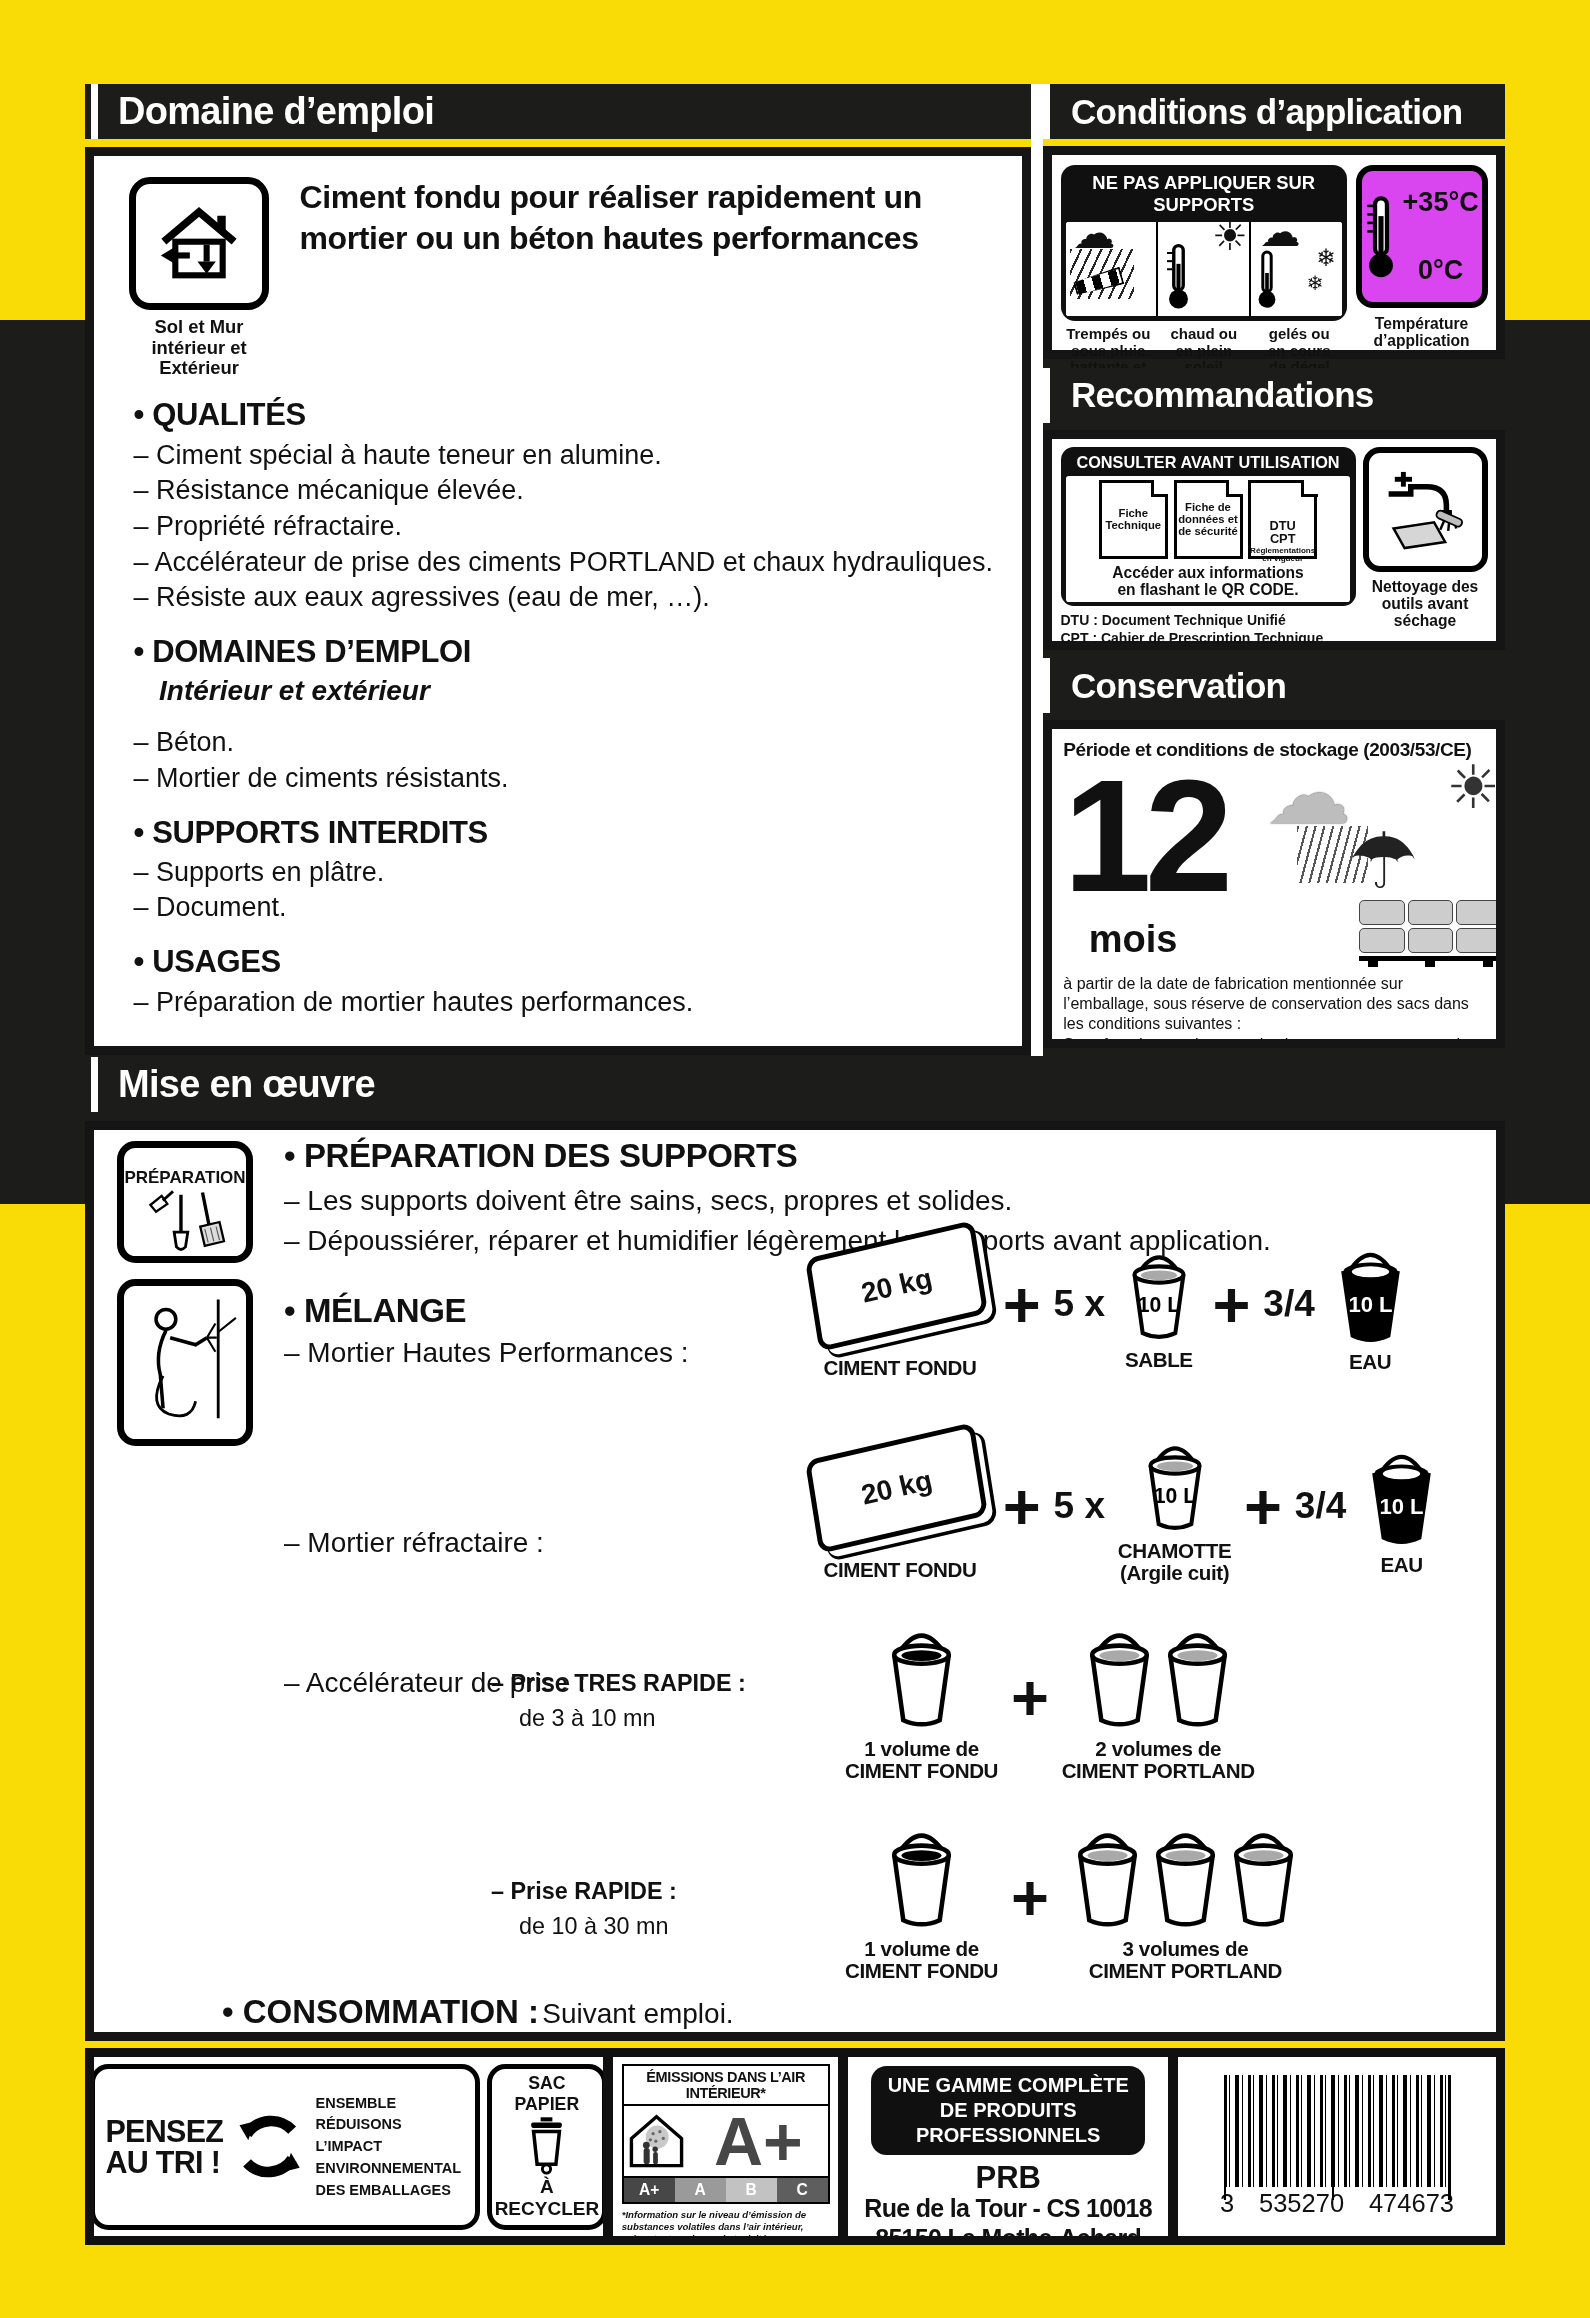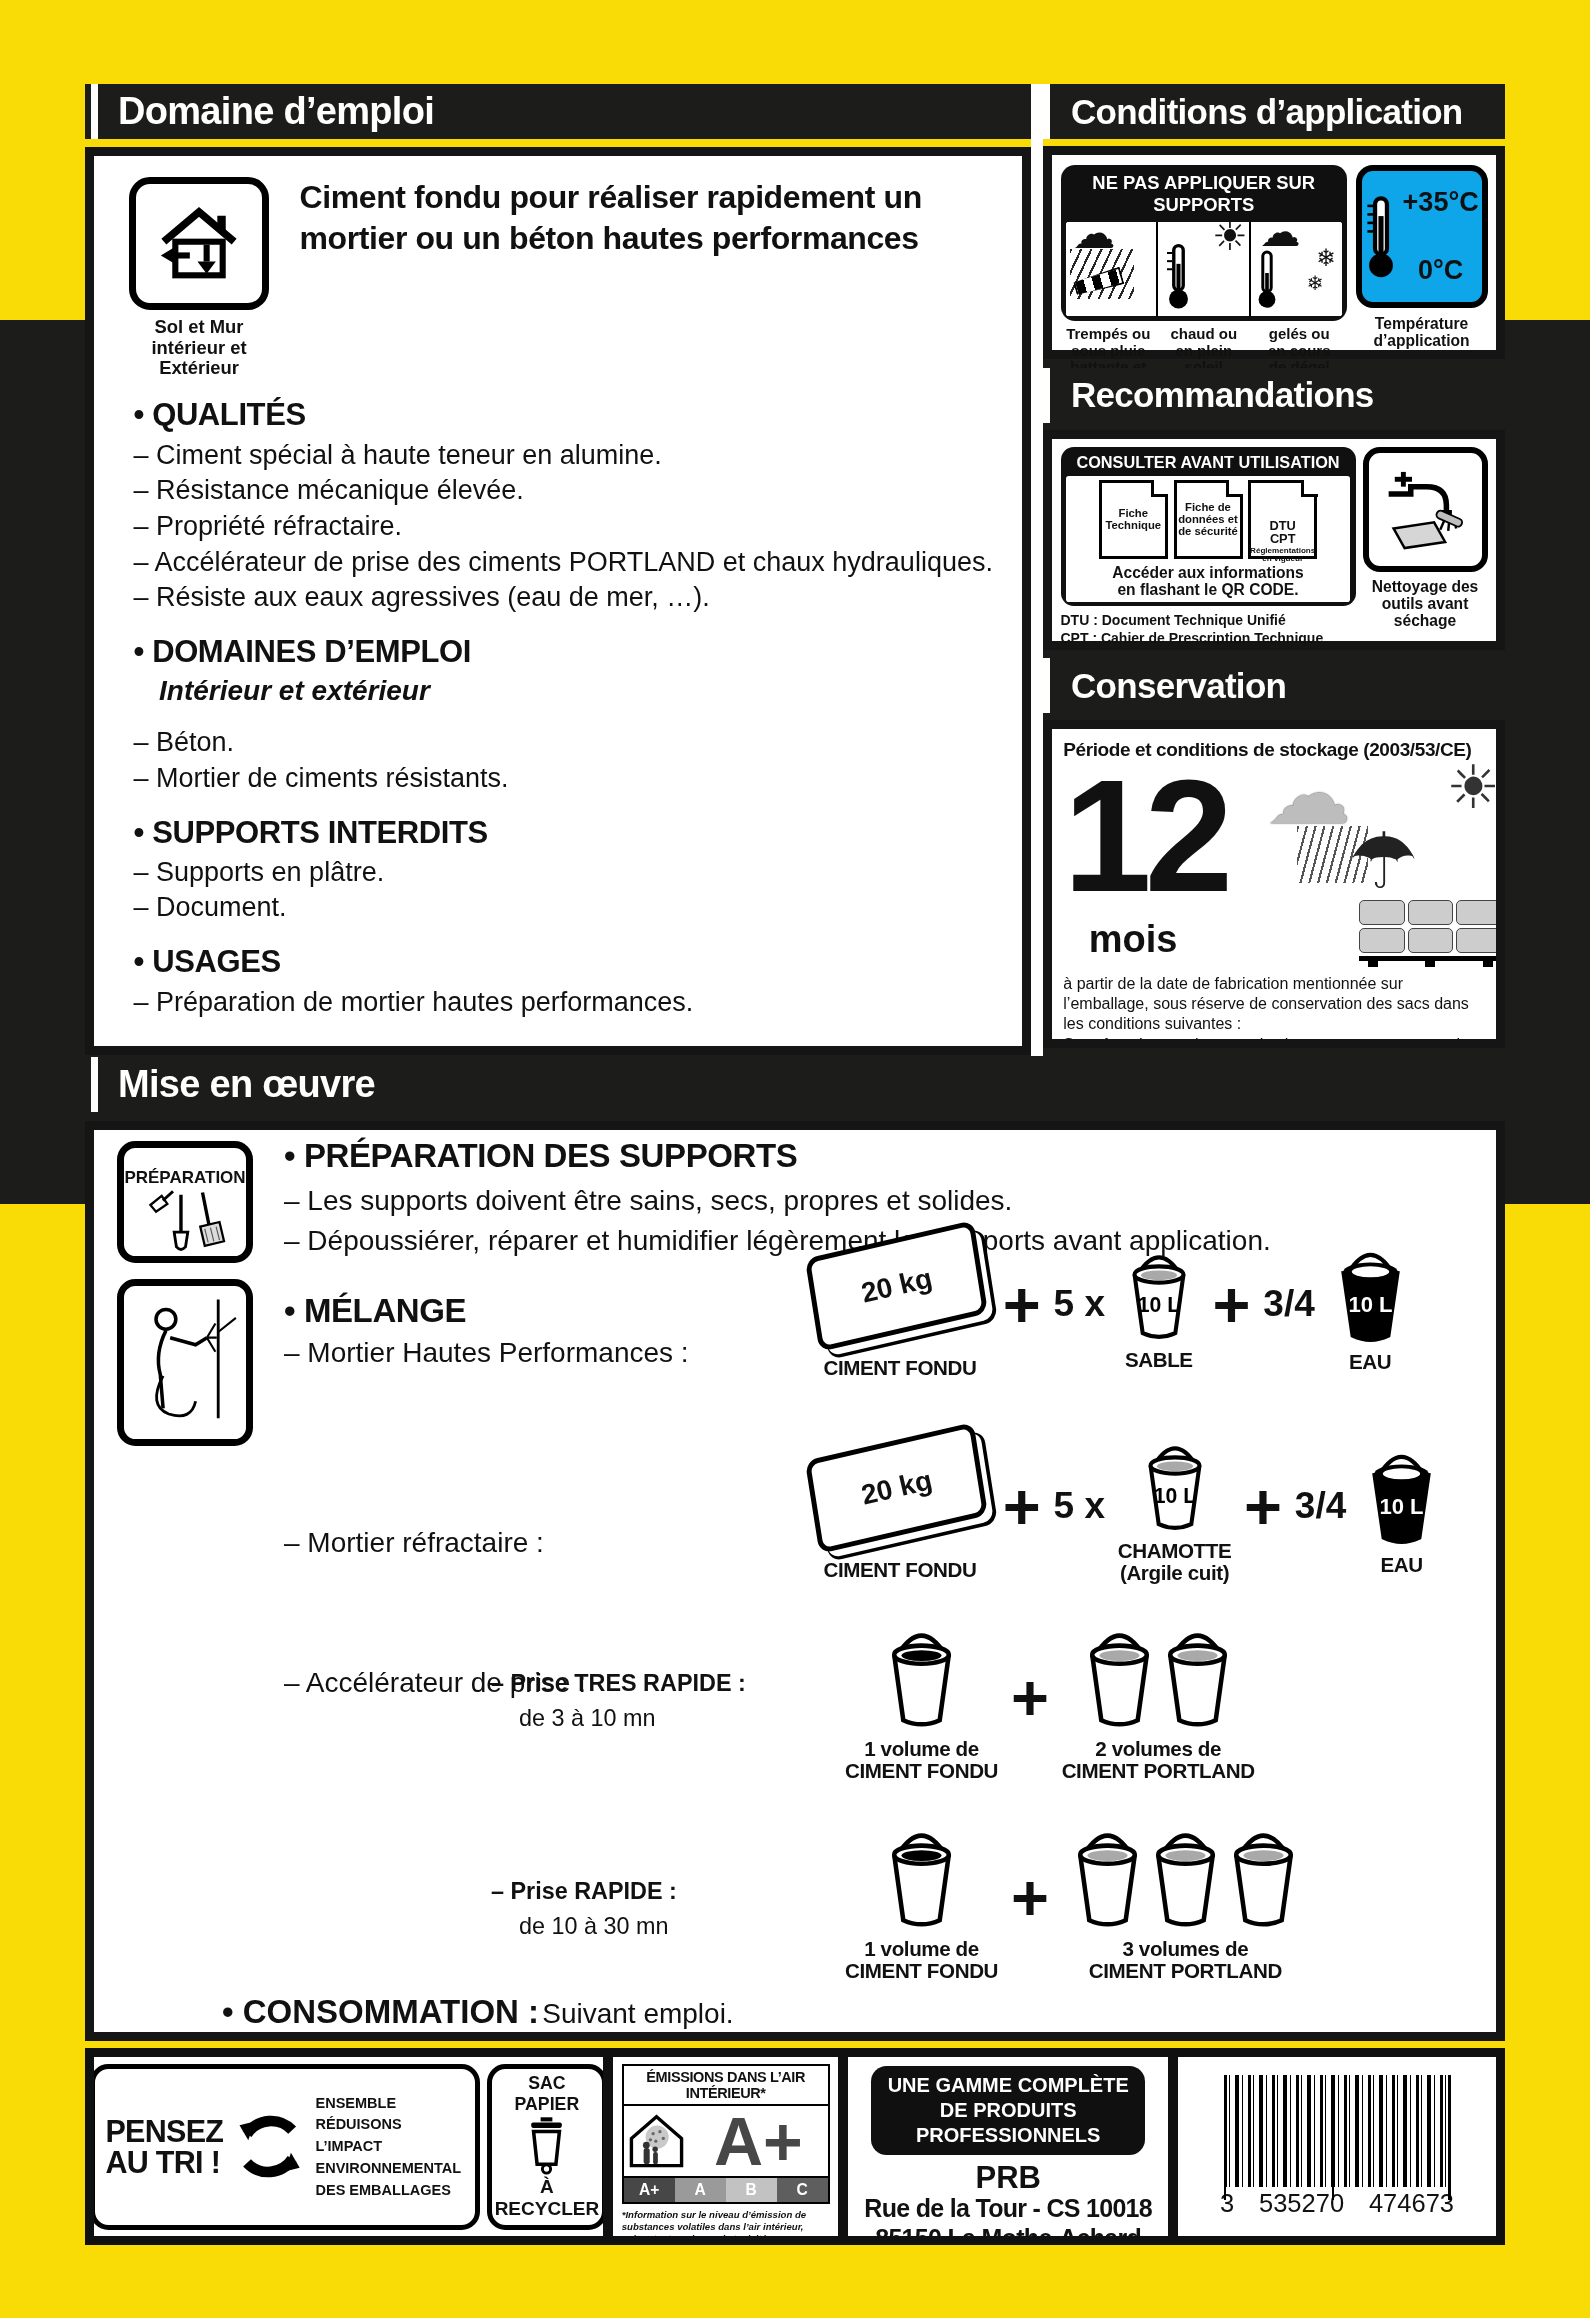--- a/index.html
+++ b/index.html
@@ -42,21 +42,21 @@
   .glyph{position:absolute;line-height:1;}
   .rain{position:absolute;left:4.3px;top:27px;width:64px;height:50px;
         background:repeating-linear-gradient(115deg,#000 0 2.1px,transparent 2.1px 9.2px);opacity:.85;}
   .windsock{position:absolute;left:8.5px;top:51px;width:45px;height:14px;
             background:repeating-linear-gradient(90deg,#000 0 8.5px,#fff 8.5px 17px);
             border:2.1px solid #000;transform:rotate(-16deg);clip-path:polygon(0 15%,100% 0,100% 100%,0 85%);}
   .nepas-caps{display:flex;margin-top:5.7px;}
   .ncap{flex:1;font-size:15px;font-weight:bold;text-align:center;line-height:1.1;}
   .thermo-col{width:132px;flex:none;text-align:center;}
   .thermo-box{height:125px;border:6.4px solid #000;border-radius:17px;display:flex;align-items:center;
-              justify-content:center;gap:4.3px;padding:2.8px;background:#0ea5e9;}
+              justify-content:center;gap:4.3px;padding:2.8px;background:#d946ef;}
   .temps{display:flex;flex-direction:column;justify-content:space-between;height:99px;}
   .temp{font-size:27px;font-weight:bold;}
   .tcap{font-size:15.6px;font-weight:bold;line-height:1.1;margin-top:7px;}
 
   #panel-reco{height:220px;padding:8.5px;}
   .reco-row{display:flex;gap:7px;}
   .consult-box{flex:1;background:#101010;border-radius:12.8px;padding:4.3px 5.7px;}
   .consult-title{color:#fff;font-size:16.3px;font-weight:bold;text-align:center;padding:1.4px 0 4.3px;}
   .consult-inner{background:#fff;border-radius:2.8px;padding:4.3px 2.8px 1.4px;}
   .docs{display:flex;gap:5.7px;justify-content:center;}

